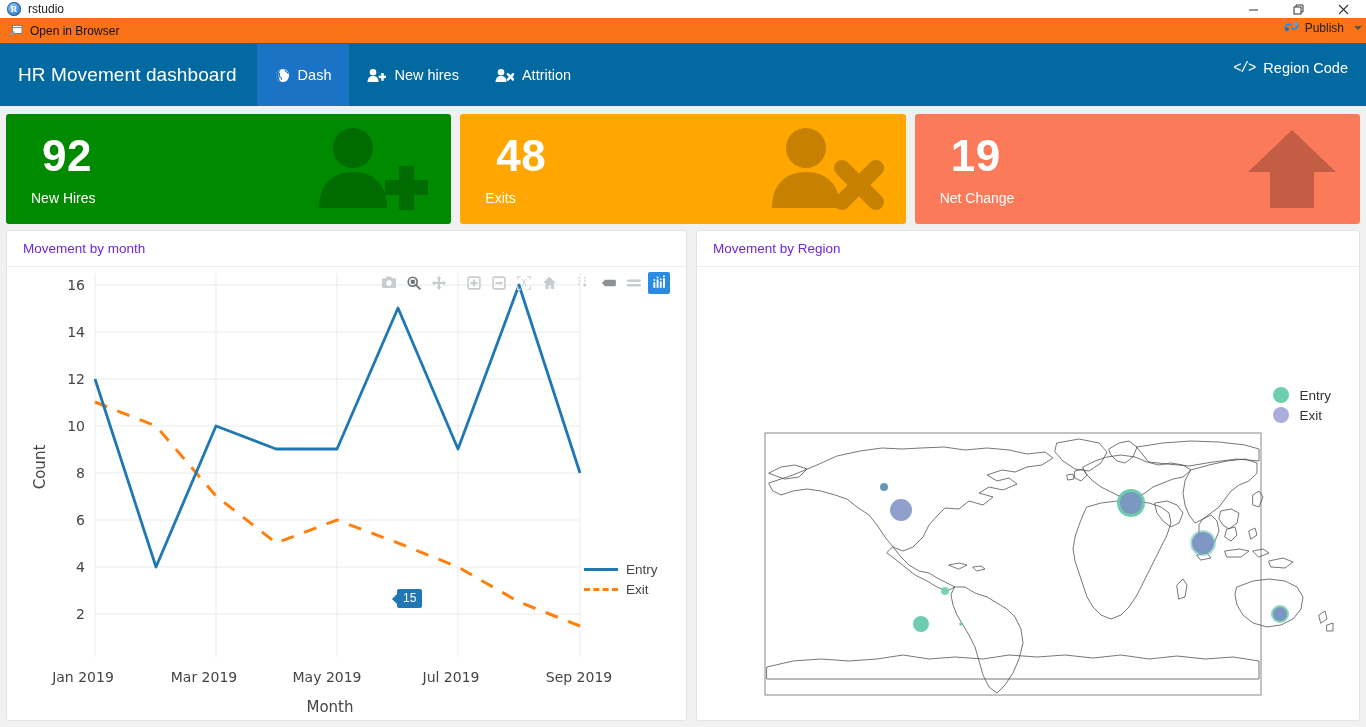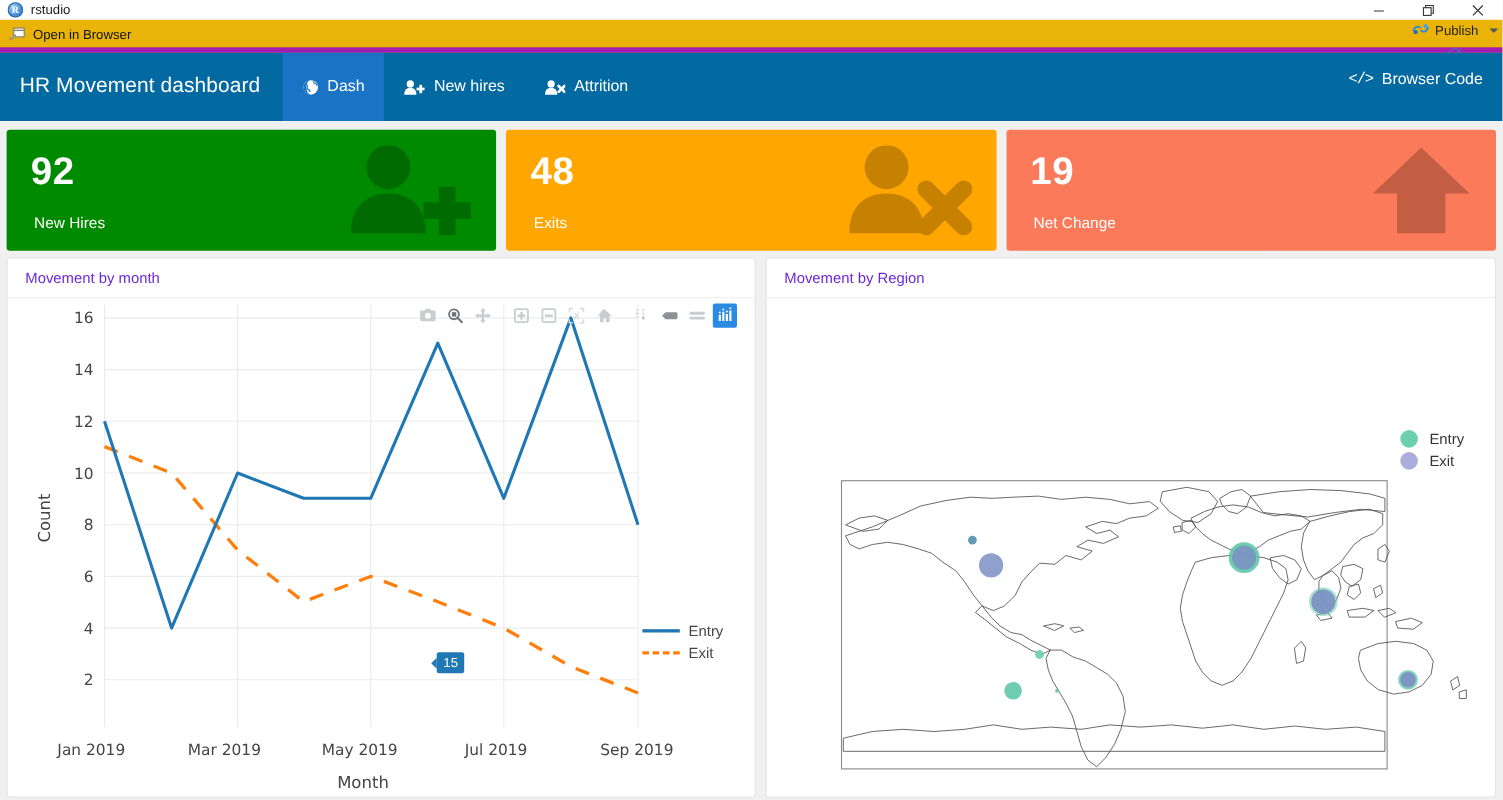--- a/index.html
+++ b/index.html
@@ -27,21 +27,21 @@
   }
   .tb-title{font-size:12px;color:#222;}
   .tb-controls{position:absolute;right:0;top:0;height:18px;display:flex;}
   .tb-btn{
     width:45px;height:18px;display:flex;align-items:center;justify-content:center;
     font-size:12px;color:#333;line-height:1;
   }
 
   
   .toolbar{
-    height:25px;background:#eab308;border-bottom:5px solid #a21caf;
+    height:25px;background:#f97316;border-bottom:1px solid #a21caf;
     display:flex;align-items:center;position:relative;
   }
   .tool-left{display:flex;align-items:center;padding-left:8px;}
   .browser-ico{
     width:15px;height:13px;position:relative;margin-right:7px;
   }
   .tool-label{font-size:12px;color:#111;}
   .tool-right{
     position:absolute;right:0;top:0;height:25px;display:flex;align-items:center;gap:2px;flex-direction:column;
   }
@@ -77,21 +77,21 @@
   }
   .code-ico{font-family:"Liberation Mono",monospace;font-size:14px;letter-spacing:-1px;}
 
   
   .vb-row{display:flex;gap:9px;padding:8px 6px 6px 6px;}
   .valuebox{
     flex:1;height:110px;border-radius:3px;position:relative;overflow:hidden;
     color:#ffffff;
   }
   .vb-num{
-    position:absolute;left:22px;top:20px;font-size:35px;font-weight:bold;line-height:1;
+    position:absolute;left:36px;top:20px;font-size:44px;font-weight:bold;line-height:1;
     letter-spacing:.5px;
   }
   .vb-label{position:absolute;left:25px;top:76px;font-size:14px;font-weight:400;}
   .vb-icon{
     position:absolute;right:22px;top:50%;transform:translateY(-50%);
     opacity:.22;
   }
   .vb-icon svg{display:block;}
 
   
@@ -251,21 +251,21 @@
             <line x1="19.3" y1="6.6" x2="13.6" y2="12.3"></line>
           </g>
         </svg>
       </span>
       <span>Attrition</span>
     </div>
   </div>
 
   <div class="nav-right">
     <span class="code-ico">&lt;/&gt;</span>
-    <span>Browser Code</span>
+    <span>Region Code</span>
   </div>
 </div>
 
 <div class="vb-row">
 
   <div class="valuebox" style="background:#008a00;">
     <div class="vb-num">92</div>
     <div class="vb-label">New Hires</div>
     <div class="vb-icon">
       <svg width="110" height="82" viewBox="0 0 110 82">

